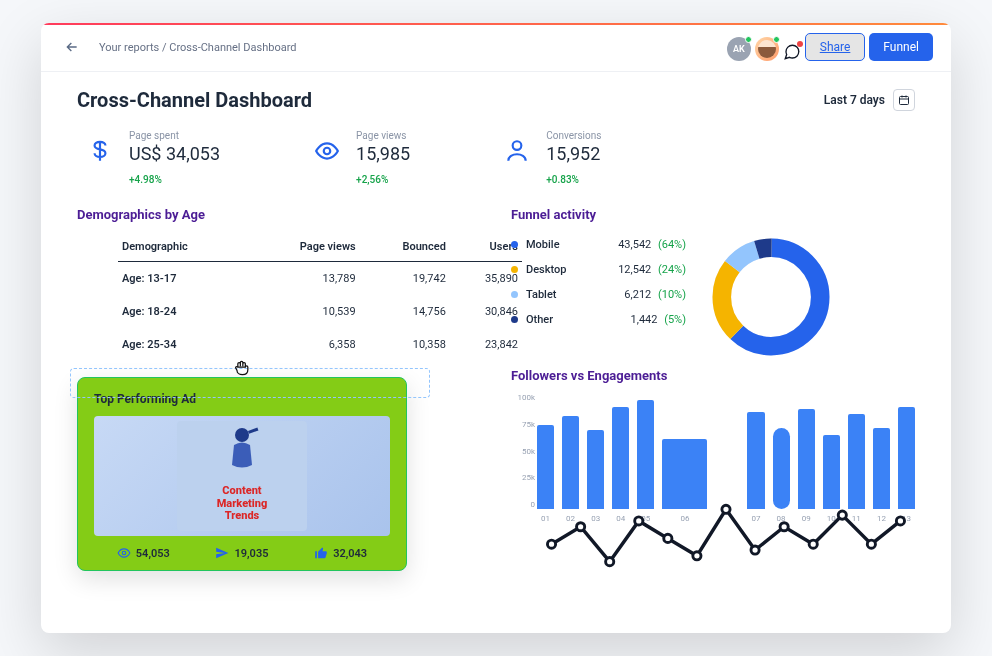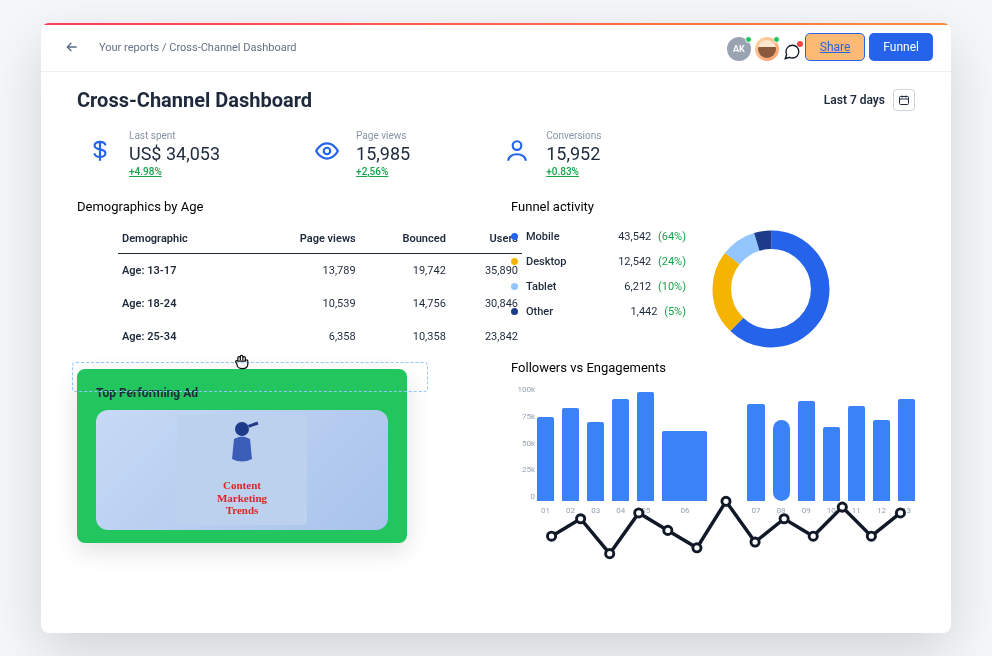--- a/index.html
+++ b/index.html
@@ -14,68 +14,68 @@
 .header-right { margin-left:auto; display:flex; align-items:flex-end; gap:4px; }
 .avatar { width:24px; height:24px; border-radius:50%; position:relative; }
 .avatar .dot { position:absolute; top:-1px; right:-1px; width:7px; height:7px; border-radius:50%; background:#22c55e; border:1.5px solid #fff; }
 .avatar.ak { background:#9aa3b2; display:flex; align-items:center; justify-content:center; font-size:9px; color:#fff; font-weight:600; }
 .avatar.pic { background:linear-gradient(135deg,#ffd7a8,#ff9b6a); }
 .avatar.pic::after { content:''; position:absolute; inset:3px; border-radius:50%; background:linear-gradient(180deg,#fce5d1 40%,#8b5a3c 40%); }
 .comment-icon { width:18px; height:18px; position:relative; cursor:pointer; }
 .comment-icon svg { width:18px; height:18px; }
 .comment-icon .dot { position:absolute; top:-2px; right:-2px; width:6px; height:6px; border-radius:50%; background:#ef4444; }
 .btn { height:28px; padding:0 14px; border-radius:5px; font-size:12px; display:flex; align-items:center; cursor:pointer; }
-.btn-outline { border:1px solid #2563eb; color:#2563eb; background:#fdba74;text-decoration:underline; }
+.btn-outline { border:1px solid #2563eb; color:#2563eb; background:#e5e5e5;text-decoration:underline; }
 .btn-primary { background:#2563eb; color:#fff; }
 
 
 .content { padding: 16px 36px 20px 36px; }
 .title-row { display:flex; align-items:center; margin-bottom:18px; }
 .title { font-size:20px; font-weight:700; color:#1e2a3b; }
 .date-picker { margin-left:auto; display:flex; align-items:center; gap:8px; font-size:12px; font-weight:600; color:#1e2a3b; cursor:pointer; }
 .cal-icon { width:22px; height:22px; border:1px solid #d0d5dd; border-radius:4px; display:flex; align-items:center; justify-content:center; }
 
 
 .metrics { display:flex; gap:90px; margin-bottom:22px; padding-left:6px; }
 .metric { display:flex; gap:12px; align-items:flex-start; }
 .metric-icon { width:34px; height:34px; display:flex; align-items:center; justify-content:center; color:#2563eb; margin-top:4px; }
 .metric-body .label { font-size:10px; color:#8a94a6; margin-bottom:2px; }
 .metric-body .value { font-size:18px; font-weight:400; color:#1e2a3b; }
-.metric-body .delta { font-size:10px; color:#16a34a; font-weight:500; margin-top:2px;text-decoration:underline; }
+.metric-body .delta { font-size:10px; color:#16a34a; font-weight:500; margin-top:10px; }
 
 
 .two-col { display:flex; gap:30px; }
 .col-left { flex:1; min-width:0; }
 .col-right { flex:1; min-width:0; }
 
-.section-title { font-size:13px; font-weight:400; color:#000000; margin-bottom:10px; }
+.section-title { font-size:13px; font-weight:700; color:#4c1d95; margin-bottom:10px; }
 
 
 table { width:100%; border-collapse:collapse; font-size:11px;margin-left:41px; }
 th { text-align:left; font-weight:600; color:#1e2a3b; padding:8px 4px; border-bottom:1px solid #1e2a3b; }
 th:nth-child(n+2), td:nth-child(n+2) { text-align:right; }
 td { padding:10px 4px; color:#1e2a3b; }
 td:first-child { font-weight:600; }
 
 
 .funnel { display:flex; gap:20px; }
 .funnel-list { flex:0 0 175px; }
 .funnel-row { display:flex; align-items:center; font-size:11px; padding:6px 0; color:#1e2a3b; }
 .bullet { width:7px; height:7px; border-radius:50%; margin-right:8px; }
 .funnel-row .name { flex:0 0 58px; font-weight:500; }
 .funnel-row .val { margin-left:auto; }
 .funnel-row .pct { color:#16a34a; margin-left:4px; }
 .donut { width:130px; height:130px; }
 
 
-.ad-card { margin-top:16px; background:#22c55e; border:3px solid #22c55e; border-radius:8px; box-shadow:0 8px 24px rgba(0,0,0,0.12); padding:14px 16px 10px; position:relative; width:330px; }
+.ad-card { margin-top:16px; background:#84cc16; border:1px solid #22c55e; border-radius:8px; box-shadow:0 8px 24px rgba(0,0,0,0.12); padding:14px 16px 10px; position:relative; width:330px; }
 .drop-outline { position:absolute; top:-10px; left:-8px; right:-24px; height:30px; border:1px dashed #93c5fd; border-radius:4px; pointer-events:none; }
 .drag-cursor { position:absolute; top:-20px; left:50%; transform:translateX(-50%); font-size:16px; }
 .ad-title { font-size:12px; font-weight:700; color:#1e2a3b; margin-bottom:10px; }
-.ad-img { height:120px; background:linear-gradient(135deg,#c7d9f5,#a9c3ec); border-radius:12px; display:flex; align-items:center; justify-content:center; position:relative; overflow:hidden;font-family:Liberation Serif, serif; }
+.ad-img { height:120px; background:linear-gradient(135deg,#c7d9f5,#a9c3ec); border-radius:4px; display:flex; align-items:center; justify-content:center; position:relative; overflow:hidden; }
 .ad-img-inner { width:130px; height:110px; background:#bcd1ee; border-radius:4px; display:flex; flex-direction:column; align-items:center; justify-content:flex-end; padding-bottom:8px; position:relative; }
 .ad-person { position:absolute; top:4px; left:50%; transform:translateX(-50%); width:40px; height:50px; }
 .ad-text { font-size:11px; font-weight:800; color:#dc2626; text-align:center; line-height:1.15; }
 .ad-stats { display:flex; justify-content:space-around; margin-top:10px; }
 .ad-stat { display:flex; align-items:center; gap:5px; font-size:11px; font-weight:600; color:#1e2a3b; }
 .ad-stat svg { width:14px; height:14px; color:#2563eb; }
 
 
 .chart-section { margin-top:6px; }
 .legend { display:flex; gap:16px; font-size:10px; color:#667085; margin:6px 0 4px; }
@@ -134,21 +134,21 @@
     </div>
 
     <div class="metrics" id="metrics-row">
         <div class="metric">
           <div class="metric-icon">
             <svg width="26" height="26" viewBox="0 0 24 24" fill="none" stroke="currentColor" stroke-width="2">
               <path d="M12 3v18M17 7c0-2-2-3.5-5-3.5S7 5 7 7s2 3 5 3.5 5 1.5 5 3.5-2 3.5-5 3.5-5-1.5-5-3.5"></path>
             </svg>
           </div>
     <div class="metric-body">
-      <div class="label">Last spent</div>
+      <div class="label">Page spent</div>
       <div class="value">US$ 34,053</div>
       <div class="delta">+4.98%</div>
     </div>
         </div>
         <div class="metric">
           <div class="metric-icon">
             <svg width="26" height="26" viewBox="0 0 24 24" fill="none" stroke="currentColor" stroke-width="2">
               <path d="M2 12s3.5-7 10-7 10 7 10 7-3.5 7-10 7-10-7-10-7z"></path>
               <circle cx="12" cy="12" r="3"></circle>
             </svg>
@@ -219,20 +219,47 @@
           <div class="ad-img">
             <div class="ad-img-inner">
               <svg class="ad-person" viewBox="0 0 40 50">
                   <circle cx="20" cy="10" r="7" fill="#1e3a8a"></circle>
                   <path d="M12 20 Q20 15 28 20 L30 40 Q20 45 10 40 Z" fill="#3b5db8"></path>
                   <rect x="26" y="6" width="10" height="3" fill="#1e3a8a" transform="rotate(-20 26 6)"></rect>
                 </svg>
               <div class="ad-text" id="ad-text">Content<br>Marketing<br>Trends</div>
             </div>
           </div>
+          <div class="ad-stats" id="ad-stats">
+              <div class="ad-stat">
+                <span style="color:#2563eb;display:inline-flex;width:14px;height:14px">
+                  <svg viewBox="0 0 24 24" fill="none" stroke="currentColor" stroke-width="2">
+                    <path d="M2 12s3.5-7 10-7 10 7 10 7-3.5 7-10 7-10-7-10-7z"></path>
+                    <circle cx="12" cy="12" r="3"></circle>
+                  </svg>
+                </span>
+                <span>54,053</span>
+              </div>
+              <div class="ad-stat">
+                <span style="color:#2563eb;display:inline-flex;width:14px;height:14px">
+                  <svg viewBox="0 0 24 24" fill="currentColor">
+                    <path d="M2 21l21-9L2 3v7l15 2-15 2v7z"></path>
+                  </svg>
+                </span>
+                <span>19,035</span>
+              </div>
+              <div class="ad-stat">
+                <span style="color:#2563eb;display:inline-flex;width:14px;height:14px">
+                  <svg viewBox="0 0 24 24" fill="currentColor">
+                    <path d="M2 21h3V9H2v12zM22 11c0-1.1-.9-2-2-2h-5.3l.8-4.2c.1-.5-.1-1-.4-1.3l-1-1L7 10v11h11c.8 0 1.5-.5 1.8-1.2l2-7c.1-.3.2-.5.2-.8z"></path>
+                  </svg>
+                </span>
+                <span>32,043</span>
+              </div>
+            </div>
         </div>
       </div>
 
       <div class="col-right">
         <div class="section-title">Funnel activity</div>
         <div class="funnel">
           <div class="funnel-list" id="funnel-list">
               <div class="funnel-row">
                 <span class="bullet" style="background:#2563eb"></span>
     <span class="name">Mobile</span>

